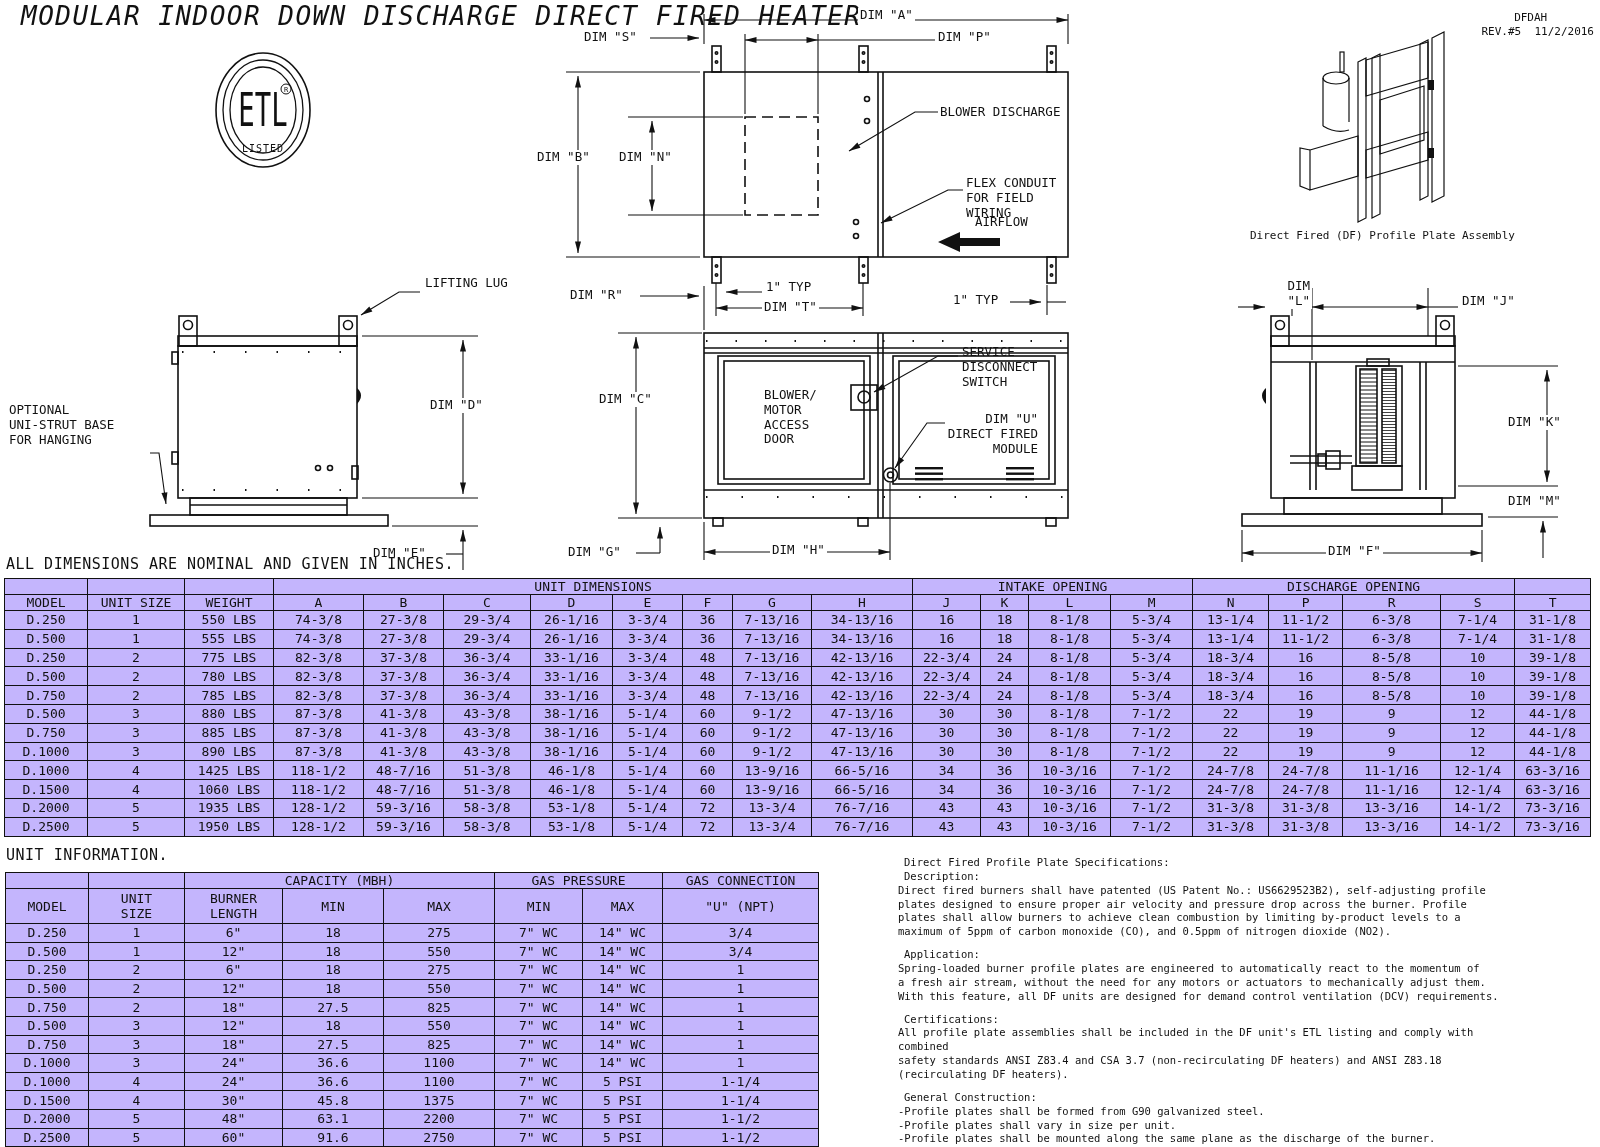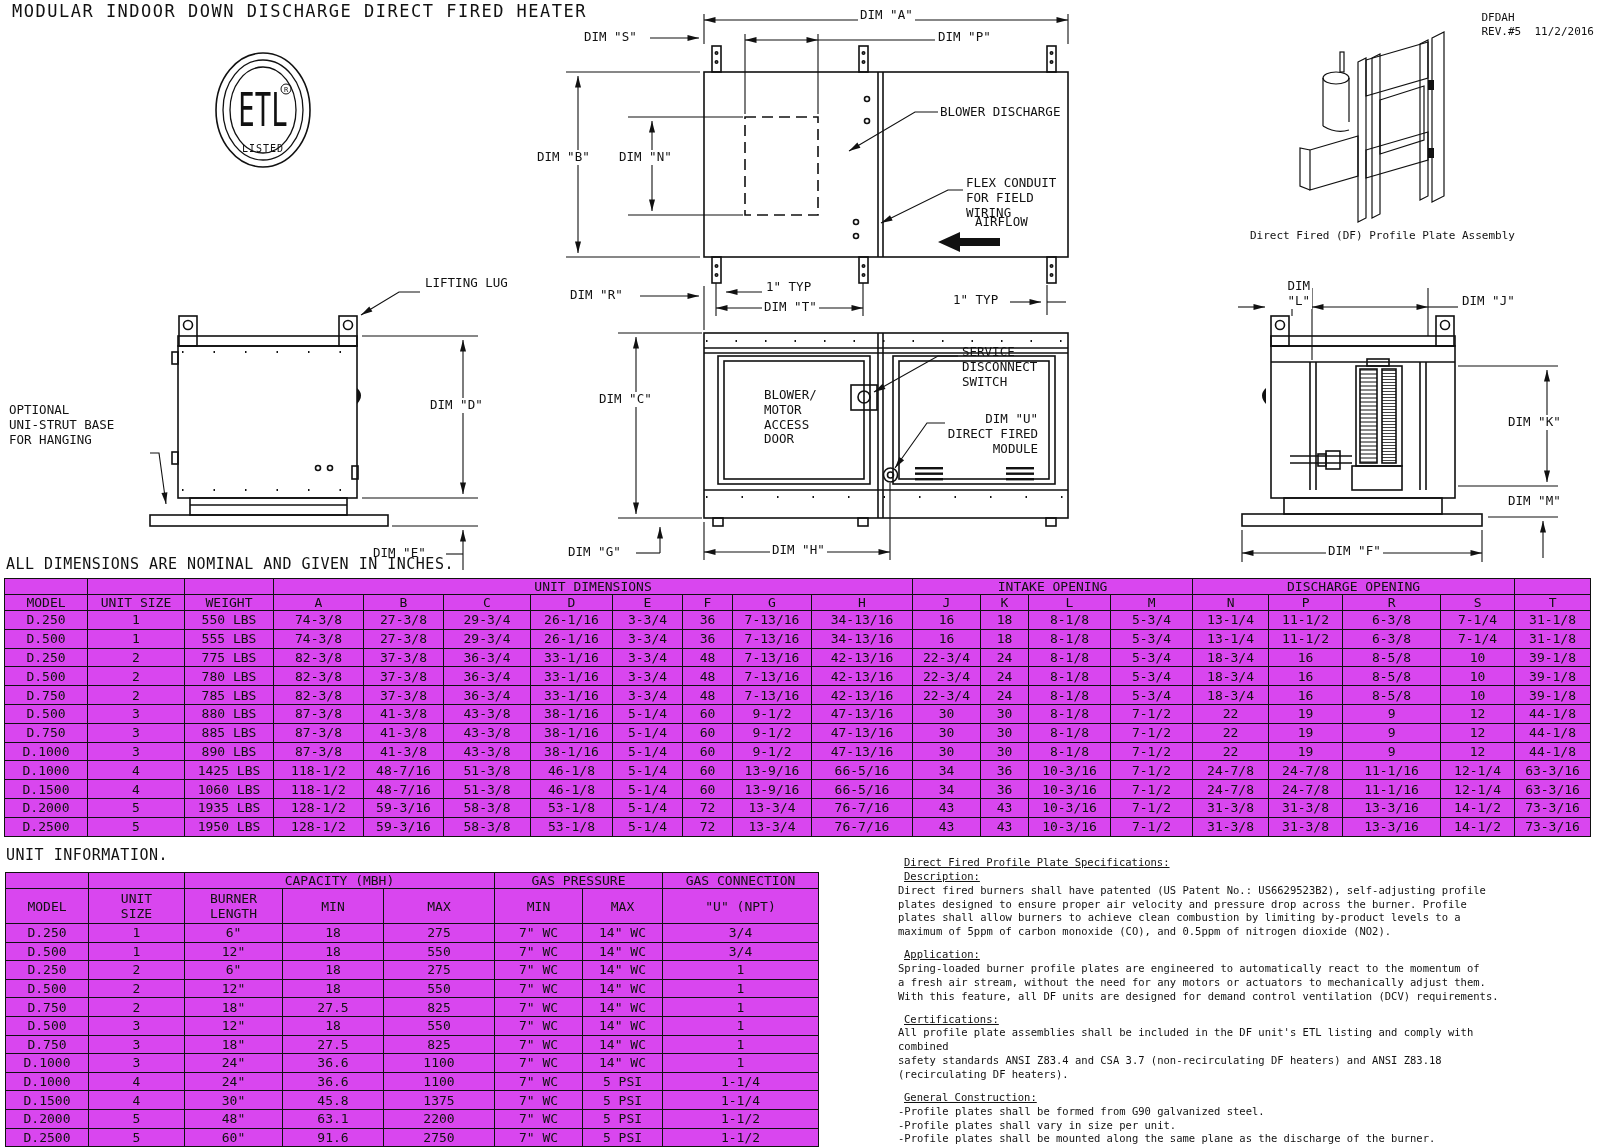--- a/index.html
+++ b/index.html
@@ -1,39 +1,39 @@
 <!DOCTYPE html>
 <html><head>
 <meta charset="utf-8">
 <style>
   html,body{margin:0;padding:0;background:#fff;}
   body{width:1600px;height:1147px;overflow:hidden;position:relative;color:#111;
        font-family:"DejaVu Sans Mono",monospace;}
   .sheet{position:absolute;inset:0;background:#fff;}
   svg{position:absolute;left:0;top:0;}
-  .title{position:absolute;left:12px;top:1px;font-size:17px;letter-spacing:1.5px;white-space:nowrap;}
-  .revblock{position:absolute;right:6px;top:11px;font-size:11px;text-align:left;line-height:1.25;margin-left:20px;}
+  .title{position:absolute;left:21px;top:1px;font-size:26px;letter-spacing:1.5px;white-space:nowrap;font-style:italic;}
+  .revblock{position:absolute;right:6px;top:11px;font-size:11px;text-align:center;line-height:1.25;margin-left:20px;}
   .revblock .code{margin-right:14px;}
   .lbl{position:absolute;font-size:12.5px;line-height:1.18;white-space:pre-line;}
   .bg{background:#fff;padding:0 2px;}
   .ctr{text-align:right;}
   .note{position:absolute;font-size:15px;letter-spacing:0.5px;white-space:nowrap;}
   .isocap{position:absolute;font-size:11px;white-space:nowrap;}
-  table{position:absolute;border-collapse:collapse;table-layout:fixed;background:#d946ef;}
+  table{position:absolute;border-collapse:collapse;table-layout:fixed;background:#c4b5fd;}
   th,td{border:1.6px solid #111;text-align:center;vertical-align:middle;font-weight:normal;
         font-size:13px;padding:0;overflow:hidden;white-space:pre-line;}
   #dimTable{left:4px;top:578px;width:1586px;}
   #dimTable thead tr th{height:14px;}
   #dimTable tbody td{height:17.8px;}
   #unitTable{left:5px;top:872px;width:813px;}
   #unitTable thead tr.grp-row th{height:13px;}
   #unitTable thead tr.col-row th{height:34px;}
   #unitTable tbody td{height:17.6px;}
   .specs{position:absolute;left:898px;top:856px;width:604px;font-size:10.5px;line-height:1.32;}
-  .specs .hd{text-decoration:underline;padding-left:6px;}
+  .specs .hd{padding-left:6px;}
   .specs .sec{margin-bottom:9px;}
   .specs .bodytxt{white-space:pre-line;}
 </style>
 </head>
 <body>
 
 <div class="sheet">
 
   <svg width="1600" height="572" viewBox="0 0 1600 572">
     <defs>

